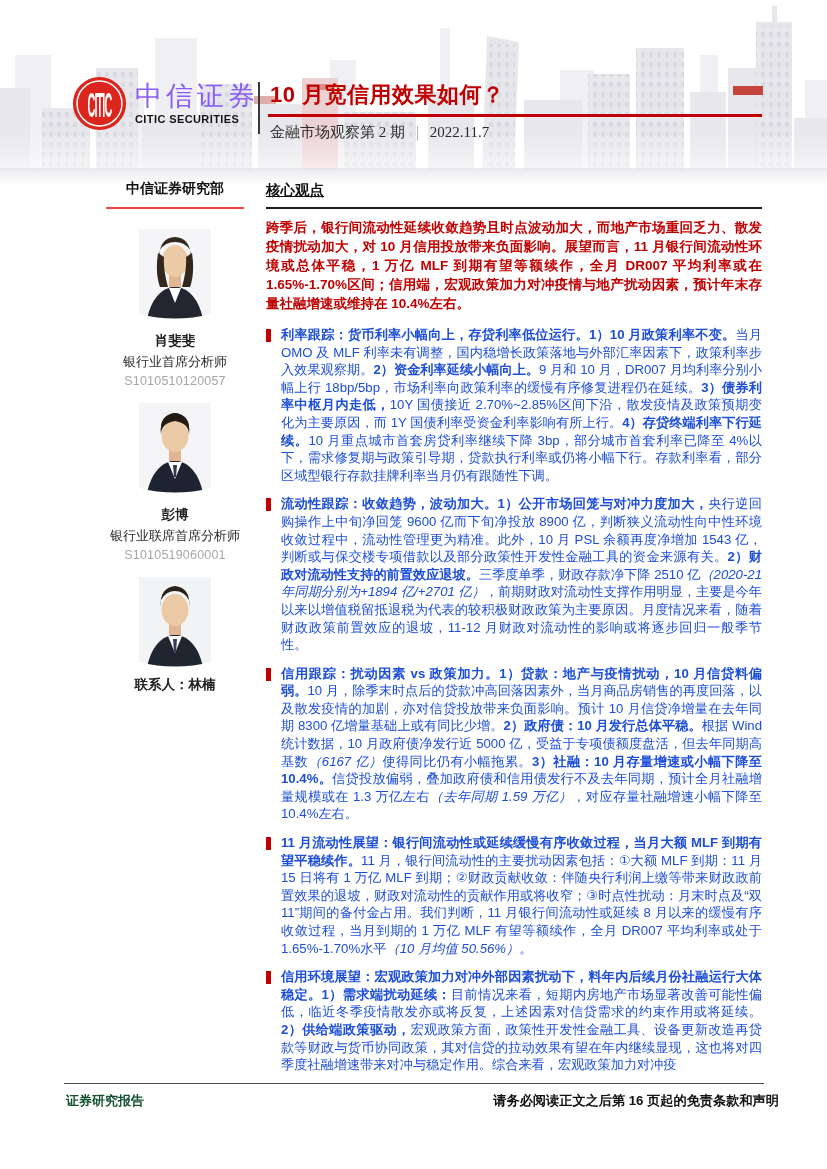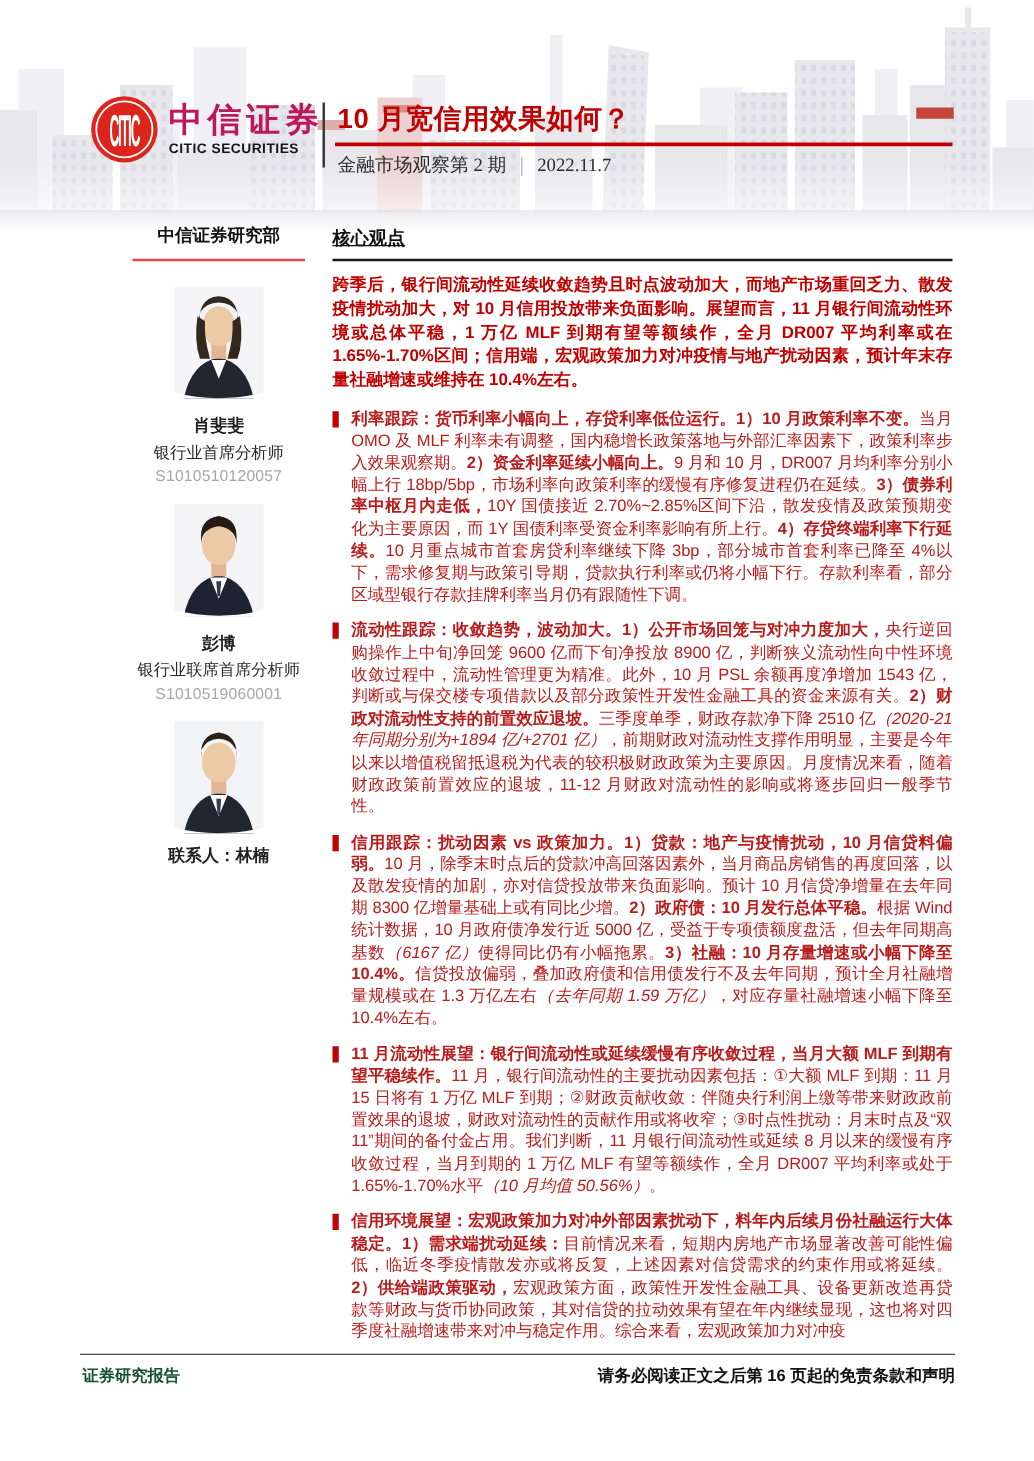--- a/index.html
+++ b/index.html
@@ -12,21 +12,21 @@
     width:827px;height:1169px;position:relative;background:#ffffff;overflow:hidden;
     font-family:"Liberation Sans","DejaVu Sans",sans-serif;color:var(--ink);
   }
   
   .skyline{position:absolute;left:0;top:0;width:827px;height:186px;}
   .skyline svg{display:block;width:100%;height:100%;}
   
   .logo{position:absolute;left:72px;top:76px;display:flex;align-items:center;z-index:3;}
   .emblem{width:55px;height:55px;flex:0 0 auto;}
   .logo-text{margin-left:8px;}
-  .logo-cn{font-size:27px;font-weight:700;letter-spacing:4px;color:#be185d;line-height:1.05;font-family:"Liberation Serif","DejaVu Serif",serif;}
+  .logo-cn{font-size:27px;font-weight:400;letter-spacing:4px;color:#8b5cf6;line-height:1.05;font-family:"Liberation Serif","DejaVu Serif",serif;}
   .logo-en{font-size:11px;font-weight:700;letter-spacing:0.4px;color:#151515;margin-top:2px;}
   .header-divider{position:absolute;left:258px;top:82px;width:2px;height:52px;background:#3a3a3a;z-index:3;}
   
   .title{position:absolute;left:270px;top:80px;font-size:22px;font-weight:700;color:var(--accent-red);letter-spacing:0.5px;z-index:3;}
   .title-rule{position:absolute;left:268px;top:114px;width:494px;height:3px;background:var(--accent-red);z-index:3;}
   .subtitle{position:absolute;left:270px;top:123px;font-size:15px;color:#2b2b2b;z-index:3;font-family:Liberation Serif, serif;}
   .subtitle .sep{color:#a9a9b2;padding:0 5px;font-weight:400;}
   
   .sidebar{position:absolute;left:100px;top:180px;width:150px;text-align:center;z-index:2;}
   .dept{font-size:14px;font-weight:700;color:#111;padding-bottom:9px;margin:0 6px 20px 6px;border-bottom:2px solid #ef4444;}
@@ -37,27 +37,27 @@
   .a-title{font-size:13px;color:#2a2a2a;margin-top:3px;line-height:1.4;padding:0 8px;}
   .a-cert{font-size:12.5px;color:#a6a6a6;margin-top:3px;letter-spacing:0.2px;}
   .contact .a-name{margin-top:9px;}
   
   .main{position:absolute;left:266px;top:181px;width:496px;z-index:2;}
   .section-title{font-size:14.5px;font-weight:700;margin:0;color:#111;text-decoration:underline;}
   .main-rule{height:2px;background:#1a1a1a;margin:7px 0 9px 0;}
   .summary{color:var(--accent-red);font-weight:700;font-size:13.5px;line-height:19px;text-align:justify;margin:0 0 13px 0;}
   .bullet{position:relative;padding-left:15px;margin-bottom:11px;}
   .bullet .bar{position:absolute;left:0;top:3px;width:5px;height:13px;background:var(--accent-red);}
-  .btext{margin:0;font-size:13.2px;line-height:17.6px;text-align:justify;color:#b91c1c;}
+  .btext{margin:0;font-size:13.2px;line-height:17.6px;text-align:justify;color:#1d4ed8;}
   .seg-b{font-weight:700;}
   .seg-i{font-style:italic;}
   
   .footer-rule{position:absolute;left:64px;top:1083px;width:700px;height:1px;background:#4d4d4d;}
   .footer-left{position:absolute;left:66px;top:1092px;font-size:13px;font-weight:700;color:#14532d;}
-  .footer-right{position:absolute;right:63px;top:1092px;font-size:13.2px;font-weight:700;color:#111;}
+  .footer-right{position:absolute;right:48px;top:1092px;font-size:13.2px;font-weight:700;color:#111;}
 </style>
 </head>
 <body>
 
 <div class="skyline">
   <svg viewBox="0 0 827 186" preserveAspectRatio="none">
     <defs>
       <pattern id="win" width="8" height="10" patternUnits="userSpaceOnUse">
         <rect x="1" y="2" width="4" height="5" fill="#d9d9e1"></rect>
       </pattern>

